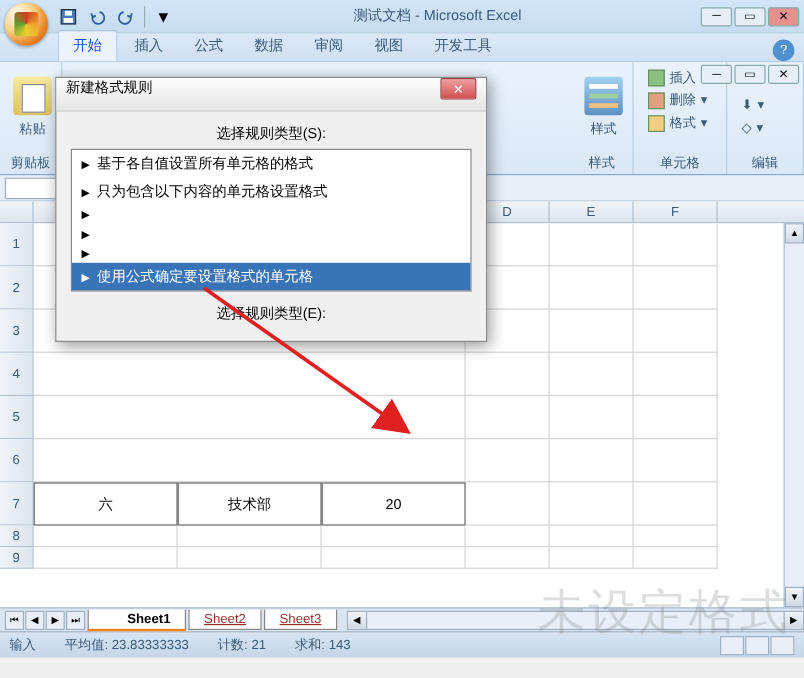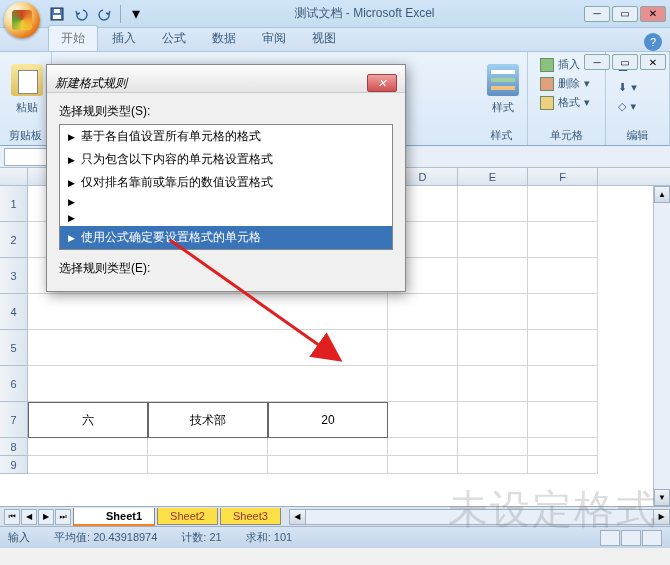--- a/index.html
+++ b/index.html
@@ -12,21 +12,21 @@
 .qat { margin-left: 44px; display: flex; gap: 6px; align-items: center; }
 .qat-btn { width: 18px; height: 18px; display: flex; align-items: center; justify-content: center; }
 .qat-sep { width: 1px; height: 18px; background: #9ab; }
 .title-text { flex: 1; text-align: center; font-size: 12px; color: #3b5a7a; }
 .win-controls { display: flex; gap: 2px; }
 .win-btn { width: 26px; height: 16px; border: 1px solid #8aa; border-radius: 2px; background: #e6eef8; display: flex; align-items: center; justify-content: center; font-size: 10px; }
 
 
 .ribbon-tabs { height: 24px; background: linear-gradient(#dae9f8, #cfe0f2); display: flex; align-items: flex-end; padding-left: 48px; gap: 2px; border-bottom: 1px solid #a9c5e0; }
 .tab { padding: 4px 12px; font-size: 12px; color: #3b5a7a; cursor: pointer; }
-.tab.active { background: #eaf3fc; border: 1px solid #a9c5e0; border-bottom: none; border-radius: 3px 3px 0 0; color: #737373; font-family: Liberation Serif, serif; }
+.tab.active { background: #eaf3fc; border: 1px solid #a9c5e0; border-bottom: none; border-radius: 3px 3px 0 0; color: #1d4ed8; font-family: Liberation Serif, serif; }
 .help-btn { margin-left: auto; margin-right: 8px; width: 18px; height: 18px; border-radius: 50%; background: #5090d0; color: #fff; font-size: 11px; display: flex; align-items: center; justify-content: center; }
 
 
 .ribbon { height: 94px; background: linear-gradient(#eaf3fc, #d9e8f7); border-bottom: 1px solid #8aa8c8; display: flex; position: relative; }
 .ribbon-group { border-right: 1px solid #b8cde0; padding: 4px 6px; display: flex; flex-direction: column; position: relative; }
 .group-label { position: absolute; bottom: 2px; left: 0; right: 0; text-align: center; font-size: 11px; color: #3b5a7a; }
 .big-btn { width: 42px; height: 66px; display: flex; flex-direction: column; align-items: center; justify-content: center; font-size: 11px; color: #3b5a7a; }
 .big-btn .icn { width: 32px; height: 32px; margin-bottom: 4px; }
 .paste-icn { background: linear-gradient(#f8e8a0, #e0c060); border-radius: 3px; position: relative; }
 .paste-icn::before { content: ""; position: absolute; width: 18px; height: 22px; background: #fff; border: 1px solid #888; top: 6px; left: 7px; }
@@ -60,35 +60,35 @@
 .data-border { border: 1px solid #666; }
 .vscroll { position: absolute; right: 0; top: 18px; bottom: 0; width: 17px; background: #e8eff8; border-left: 1px solid #b0c0d0; }
 .vscroll-btn { height: 17px; background: linear-gradient(#f0f4f8, #d0dae4); border: 1px solid #a0b0c0; display: flex; align-items: center; justify-content: center; font-size: 8px; }
 
 
 .sheet-tabs { height: 20px; background: #dae5f0; display: flex; align-items: center; border-top: 1px solid #a0b0c0; padding-left: 4px; }
 .nav-btns { display: flex; gap: 1px; }
 .nav-b { width: 16px; height: 16px; background: #e8eff8; border: 1px solid #a0b0c0; font-size: 8px; display: flex; align-items: center; justify-content: center; }
 .sheet-tab { padding: 2px 12px; font-size: 11px; background: #fff; border: 1px solid #888; border-top: none; margin-left: 2px; }
 .sheet-tab.active { background: #fff; font-weight: bold; border-bottom: 2px solid #ff8020; padding-left: 32px; }
-.sheet-tab:not(.active) { background: #fde047; color: #9b3030; }
+.sheet-tab:not(.active) { background: #ffffff; text-decoration: underline; color: #9b3030; }
 .hscroll { flex: 1; height: 16px; background: #e8eff8; margin-left: 8px; border: 1px solid #a0b0c0; display: flex; }
 .hscroll-btn { width: 16px; background: linear-gradient(#f0f4f8, #d0dae4); border-right: 1px solid #a0b0c0; font-size: 8px; display: flex; align-items: center; justify-content: center; }
 
 
 .status-bar { height: 22px; background: linear-gradient(#d6e4f4, #c4d6ea); display: flex; align-items: center; padding: 0 8px; font-size: 11px; color: #3b5a7a; gap: 24px; border-top: 1px solid #a0b0c0; }
 .status-bar .views { margin-left: auto; display: flex; gap: 1px; }
 .view-btn { width: 20px; height: 16px; background: #e8eff8; border: 1px solid #a0b0c0; }
 
 
 .dialog { position: absolute; top: 64px; left: 46px; width: 360px; background: #f0f0f0; border: 1px solid #888; box-shadow: 2px 3px 12px rgba(0,0,0,0.4); z-index: 100; }
-.dlg-title { height: 28px; background: linear-gradient(#fdfdfd, #e4e4e4); display: flex; align-items: flex-end; padding: 0 8px; font-size: 12px; border-bottom: 1px solid #ccc; font-style: italic; }
+.dlg-title { height: 28px; background: linear-gradient(#fdfdfd, #e4e4e4); display: flex; align-items: flex-start; padding: 0 8px; font-size: 12px; border-bottom: 1px solid #ccc; }
 .dlg-close { margin-left: auto; width: 30px; height: 18px; background: linear-gradient(#f0a0a0, #d05050); border: 1px solid #a04040; border-radius: 2px; color: #fff; font-size: 11px; display: flex; align-items: center; justify-content: center; }
 .dlg-body { padding: 10px 12px; font-size: 12px; }
-.dlg-label { margin-bottom: 4px; }
+.dlg-label { margin-bottom: 4px; text-align: center; }
 .rule-list { border: 1px solid #888; background: #fff; margin-bottom: 10px; }
 .rule-item { padding: 3px 8px; display: flex; align-items: center; gap: 6px; }
 .rule-item.selected { background: #3a74b8; color: #fff; }
 .tri { font-size: 9px; }
 .formula-input { width: 296px; height: 22px; border: 1px solid #888; background: #fff; padding: 0 6px; font-size: 12px; display: inline-block; vertical-align: middle; font-family: SimSun, monospace; }
 .range-btn { width: 22px; height: 22px; border: 1px solid #888; background: linear-gradient(#fff,#e0e0e0); display: inline-flex; align-items: center; justify-content: center; vertical-align: middle; margin-left: 4px; }
 .range-btn svg { width: 14px; height: 14px; }
 .preview-row { display: flex; align-items: center; gap: 12px; margin-top: 16px; }
 .preview-box { width: 160px; height: 26px; border: 1px solid #888; background: #fff; display: flex; align-items: center; justify-content: center; font-size: 12px; }
 .dlg-btn { height: 24px; padding: 0 16px; border: 1px solid #888; background: linear-gradient(#fdfdfd, #e0e0e0); font-size: 12px; cursor: pointer; }
@@ -134,20 +134,21 @@
   </div>
 </div>
 
 <div class="ribbon-tabs">
   <div class="tab active">开始</div>
   <div class="tab">插入</div>
   <div class="tab">公式</div>
   <div class="tab">数据</div>
   <div class="tab">审阅</div>
   <div class="tab">视图</div>
+  <div class="tab">开发工具</div>
   <div class="help-btn">?</div>
 </div>
 
 <div class="ribbon">
   <div class="win-controls2">
     <div class="win-btn">─</div>
     <div class="win-btn">▭</div>
     <div class="win-btn">✕</div>
   </div>
   <div class="ribbon-group" style="width:52px">
@@ -293,23 +294,23 @@
   <div class="sheet-tab">Sheet3</div>
   <div class="hscroll">
     <div class="hscroll-btn">◀</div>
     <div style="flex:1"></div>
     <div class="hscroll-btn" style="border-left:1px solid #a0b0c0;border-right:none">▶</div>
   </div>
 </div>
 
 <div class="status-bar">
   <span>输入</span>
-  <span><span>平均值:</span> <span>20.43918974</span></span>
+  <span><span>平均值:</span> <span>23.83333333</span></span>
   <span><span>计数:</span> <span>21</span></span>
-  <span><span>求和:</span> <span>101</span></span>
+  <span><span>求和:</span> <span>143</span></span>
   <div class="views">
     <div class="view-btn"></div>
     <div class="view-btn"></div>
     <div class="view-btn"></div>
   </div>
 </div>
 
 <div class="dialog">
   <div class="dlg-title">
     <span>新建格式规则</span>
@@ -321,21 +322,20 @@
       <div class="rule-item">
           <span class="tri">▶</span>
           <span>基于各自值设置所有单元格的格式</span>
         </div>
       <div class="rule-item">
           <span class="tri">▶</span>
           <span>只为包含以下内容的单元格设置格式</span>
         </div>
       <div class="rule-item">
           <span class="tri">▶</span>
-          <span>仅对排名靠前或靠后的数值设置格式</span>
         </div>
       <div class="rule-item">
           <span class="tri">▶</span>
         </div>
       <div class="rule-item">
           <span class="tri">▶</span>
         </div>
       <div class="rule-item selected">
           <span class="tri">▶</span>
           <span>使用公式确定要设置格式的单元格</span>

